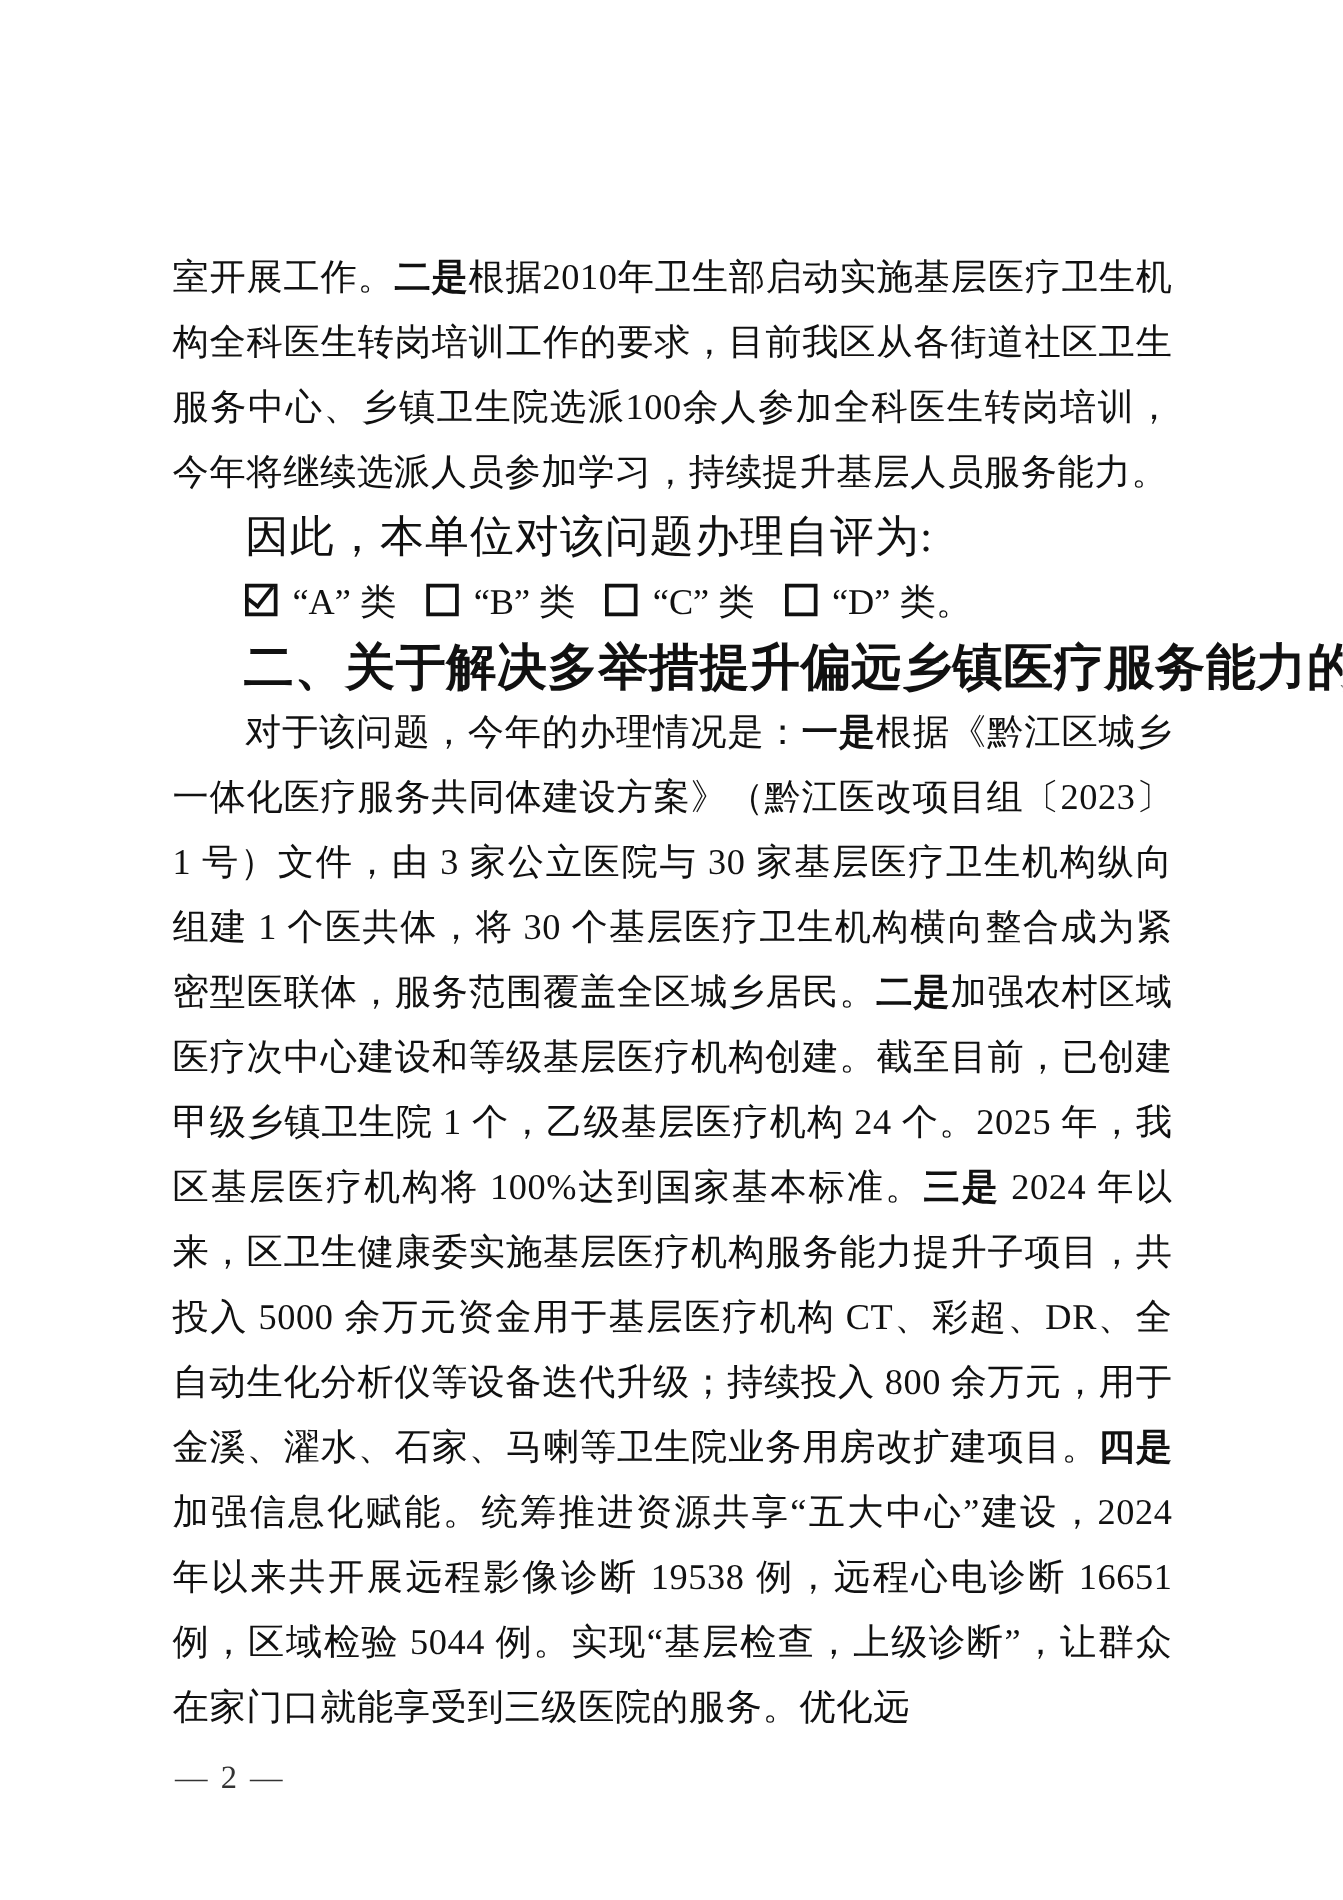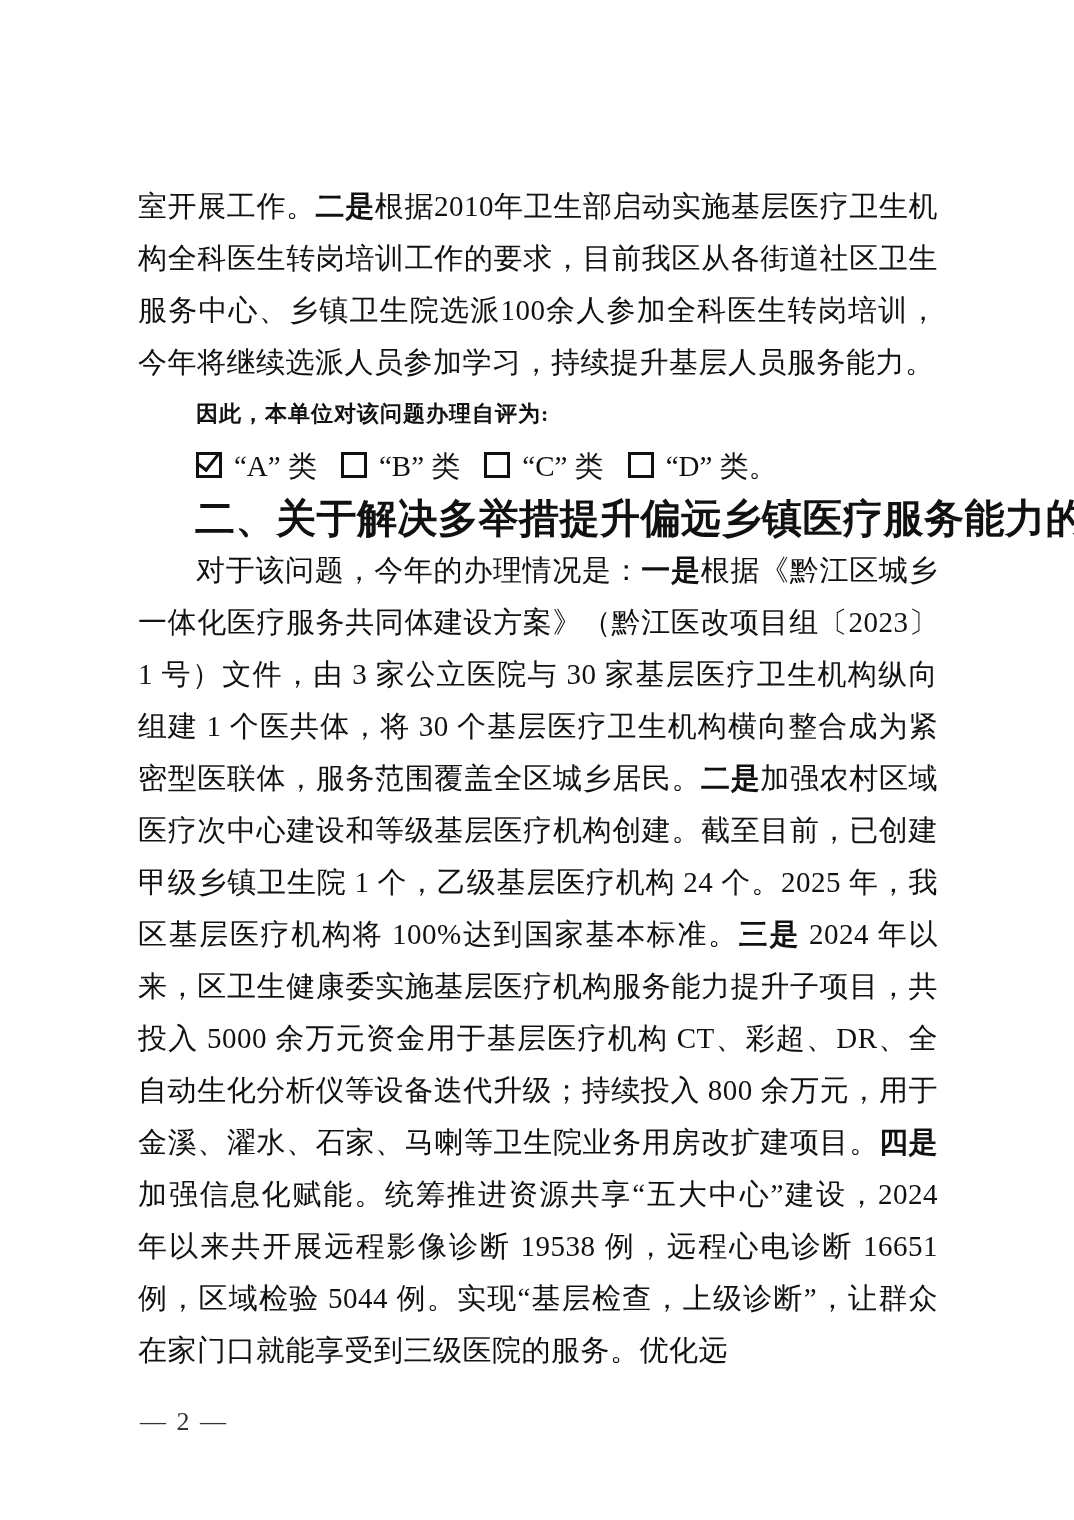--- a/index.html
+++ b/index.html
@@ -11,43 +11,42 @@
     width: 1074px;
     height: 1520px;
     position: relative;
     font-family: "Liberation Serif", serif;
     color: #111111;
     overflow: hidden;
   }
   .page-content {
     position: absolute;
     left: 138px;
-    top: 180px;
+    top: 196px;
     width: 800px;
   }
   .para {
     margin: 0;
     font-size: 29px;
     line-height: 52px;
     text-align: justify;
     letter-spacing: 0.5px;
   }
   .para .bold {
     font-weight: 700;
   }
   .indent-first {
     text-indent: 58px;
   }
   .kaiti-line {
-    font-size: 22px;
+    font-size: 35px;
     line-height: 52px;
     text-indent: 58px;
     margin: 0;
     letter-spacing: 1px;
-    font-weight: bold;
   }
   .rating-line {
     margin: 0;
     font-size: 29px;
     line-height: 52px;
     text-indent: 58px;
     white-space: nowrap;
   }
   .rating-option {
     margin-right: 24px;

